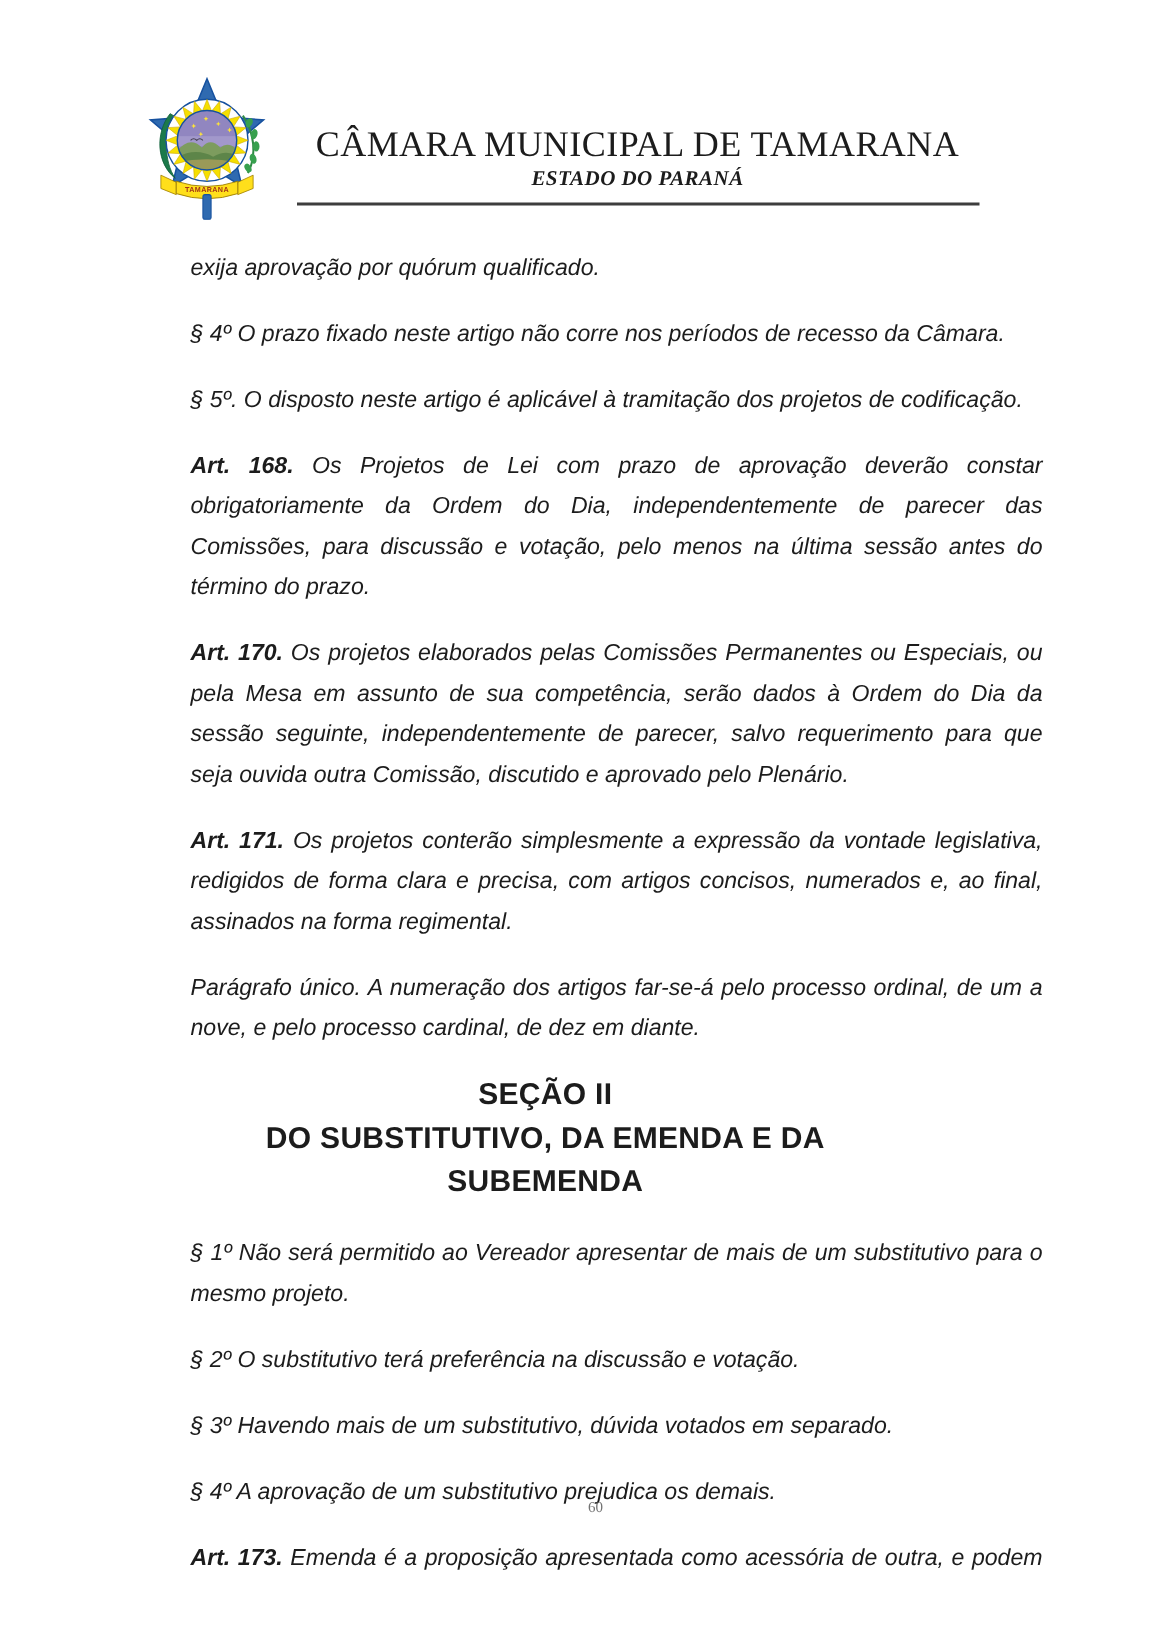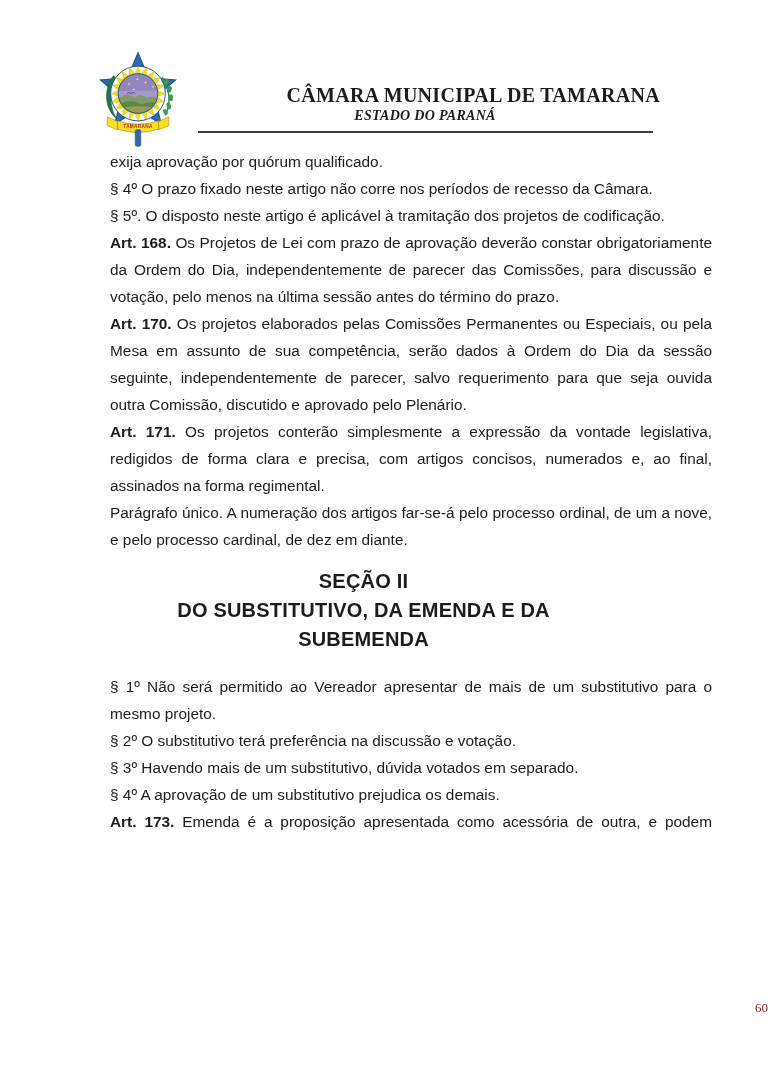--- a/index.html
+++ b/index.html
@@ -12,53 +12,54 @@
     overflow:hidden;
   }
   
   .logo{position:absolute;left:97px;top:51px;width:82px;height:96px;}
   .header-text{
     position:absolute;left:190px;top:84px;width:470px;
     text-align:center;
     font-family:"Liberation Serif",serif;
   }
   .header-title{
-    font-size:20px;font-weight:bold;letter-spacing:.3px;white-space:nowrap;text-align:right;
+    font-size:24px;font-weight:normal;letter-spacing:.3px;white-space:nowrap;
   }
   .header-subtitle{
     font-size:14px;font-weight:bold;font-style:italic;margin-top:1px;letter-spacing:.3px;
   }
   .header-rule{
     margin:7px 0 0 8px;width:455px;height:0;
     border-top:2px solid #3d3d3d;
   }
   
   .doc-body{
     position:absolute;left:110px;top:148px;width:602px;
   }
   .doc-body p{
-    margin:0;
+    margin:17px;
     font-size:15.4px;line-height:27px;
     text-align:justify;
+    font-style:italic;
   }
   .doc-body p:last-of-type{text-align-last:justify;}
   .doc-body strong{font-weight:bold;}
   .section-heading{
     margin:14px 95px 19px 0;
     text-align:center;
     font-weight:bold;
     font-size:20px;line-height:29px;
     letter-spacing:.2px;
   }
   
   .page-number{
     position:absolute;top:1000px;left:0;right:0;
-    text-align:right;text-indent:26px;
+    text-align:center;text-indent:26px;
     font-family:"Liberation Serif",serif;
-    font-size:13px;color:#7f1d1d;
+    font-size:10px;color:#737373;
   }
 </style>
 </head>
 <body>
 
 <div class="page">
 
   <div>
     <div class="logo">
       <svg viewBox="0 0 120 140" width="82" height="96">

